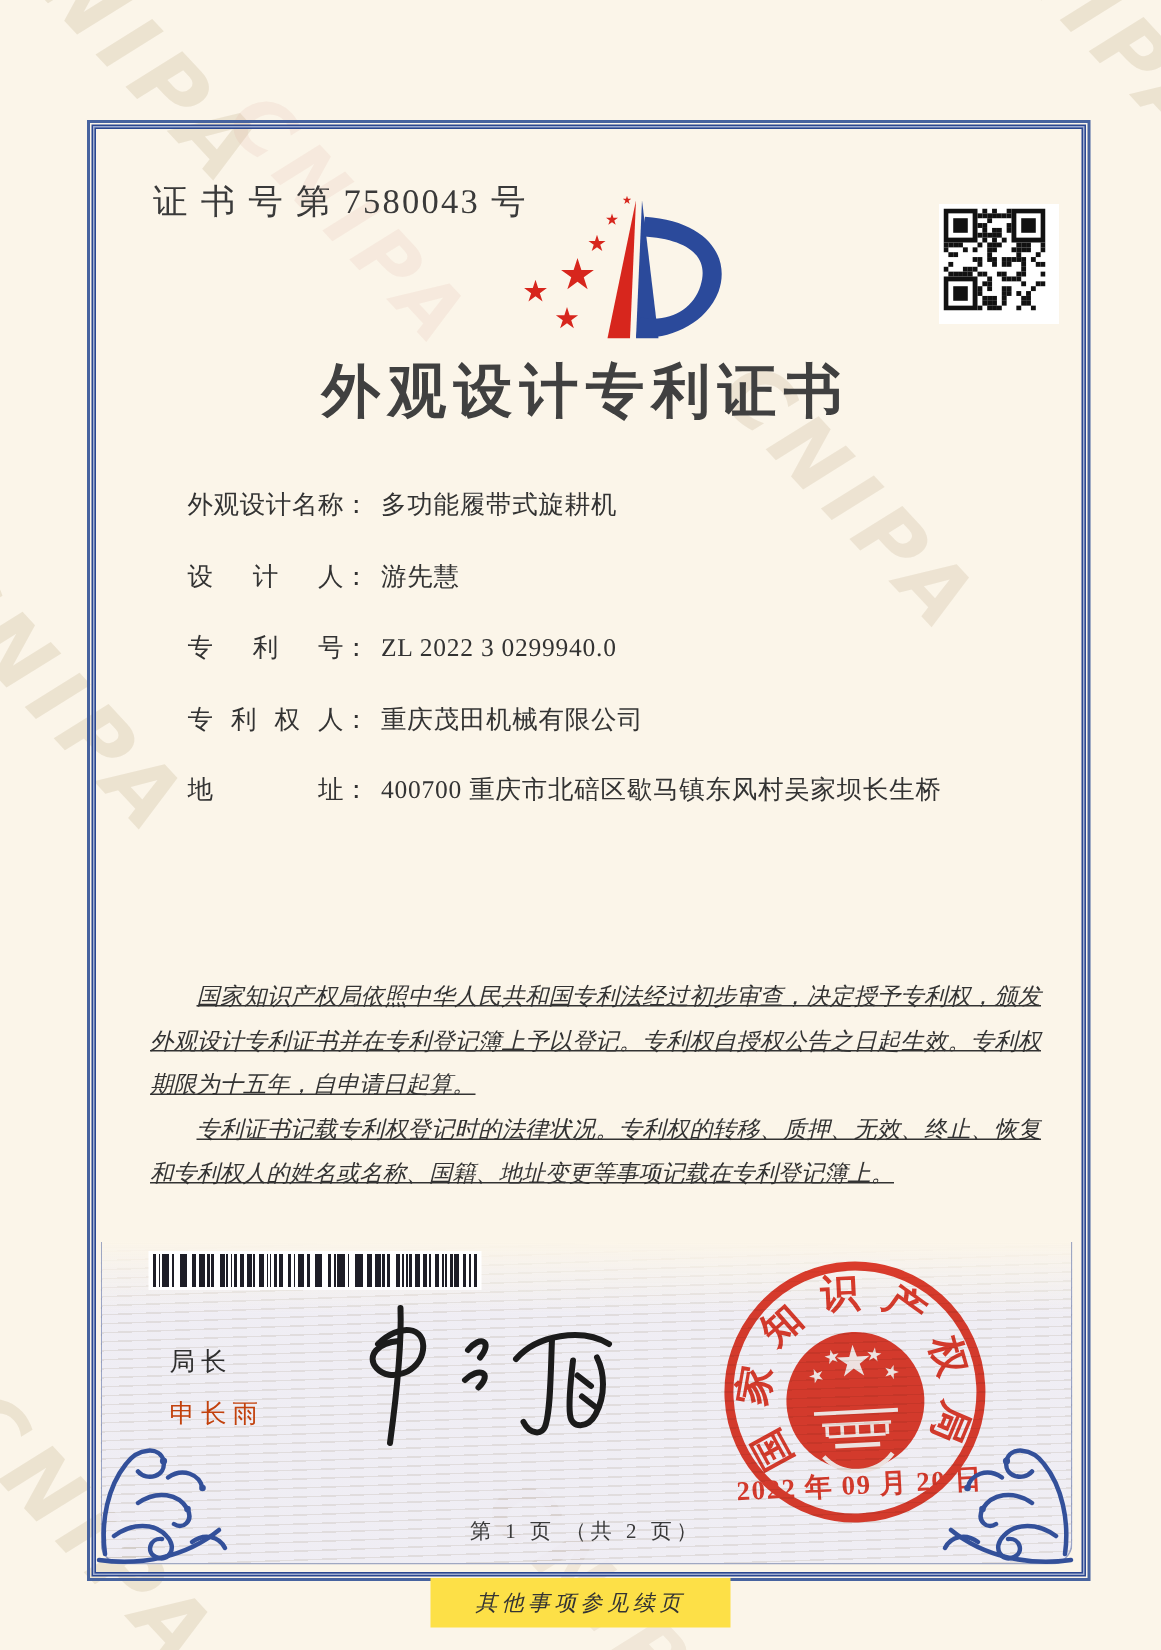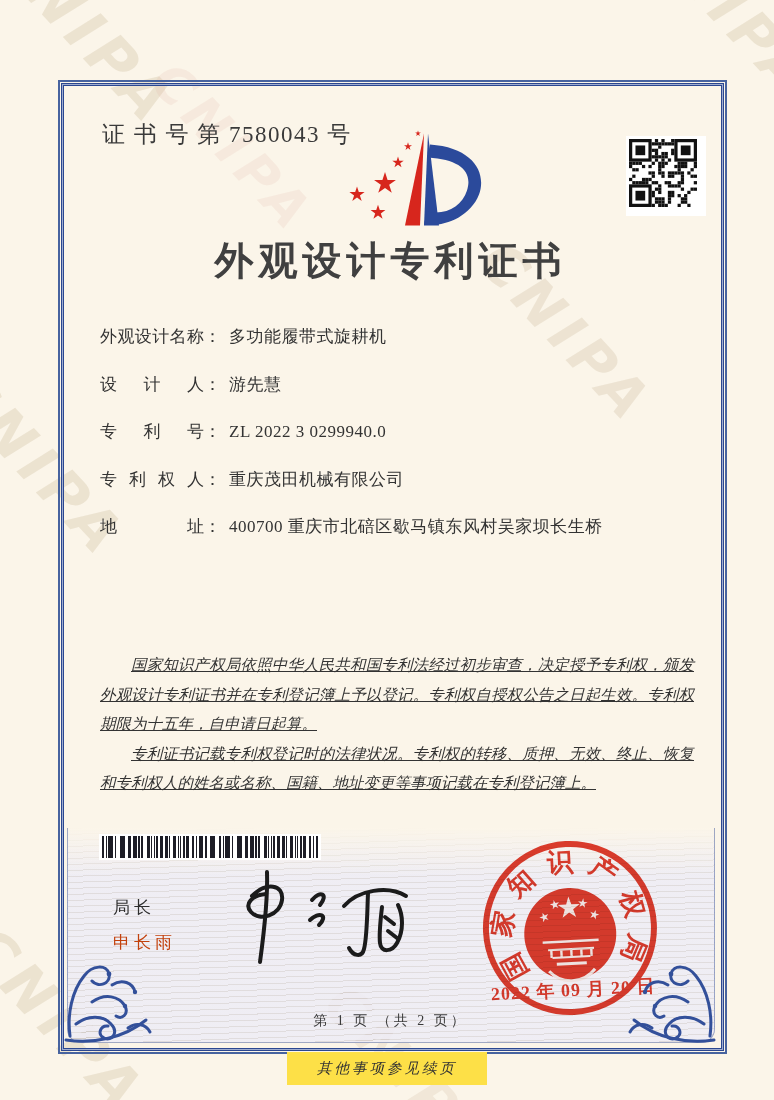--- a/index.html
+++ b/index.html
@@ -21,21 +21,21 @@
   .frame-inner{position:absolute;inset:2px;border:1px solid #9fadd0;}
   
   .cert-no{position:absolute;left:102px;top:119px;font-size:23px;letter-spacing:1.5px;color:#3a3a3a;}
   .logo{position:absolute;left:333px;top:120px;width:150px;height:116px;}
   .qr{position:absolute;left:626px;top:136px;width:74px;height:74px;background:#fff;padding:3px;}
   .title{position:absolute;left:58px;top:234px;width:665px;text-align:center;
          font-size:39px;font-weight:700;letter-spacing:5px;color:#404040;}
   
   .fields{position:absolute;left:100px;top:326px;width:600px;}
   .frow{position:relative;line-height:21px;margin-bottom:26.5px;font-size:17px;color:#333;white-space:nowrap;}
-  .flabel{display:inline-block;width:104px;text-align:justify;text-align-last:justify;vertical-align:top;}
+  .flabel{display:inline-block;width:104px;text-align:justify;text-align-last:justify;vertical-align:top;margin-left:25px;}
   .fcolon{display:inline-block;margin-right:8px;}
   .fval{letter-spacing:0.5px;}
   .grant-group{position:absolute;left:300px;top:0;}
   .grant-group .flabel2{display:inline-block;letter-spacing:2px;}
   
   .paras{position:absolute;left:100px;top:650px;width:594px;font-size:15.5px;line-height:29.5px;
          font-style:italic;text-align:justify;color:#333;text-decoration:underline;}
   .paras p{margin:0;text-indent:2em;}
   
   .panel{position:absolute;left:67px;top:828px;width:646px;height:214px;

